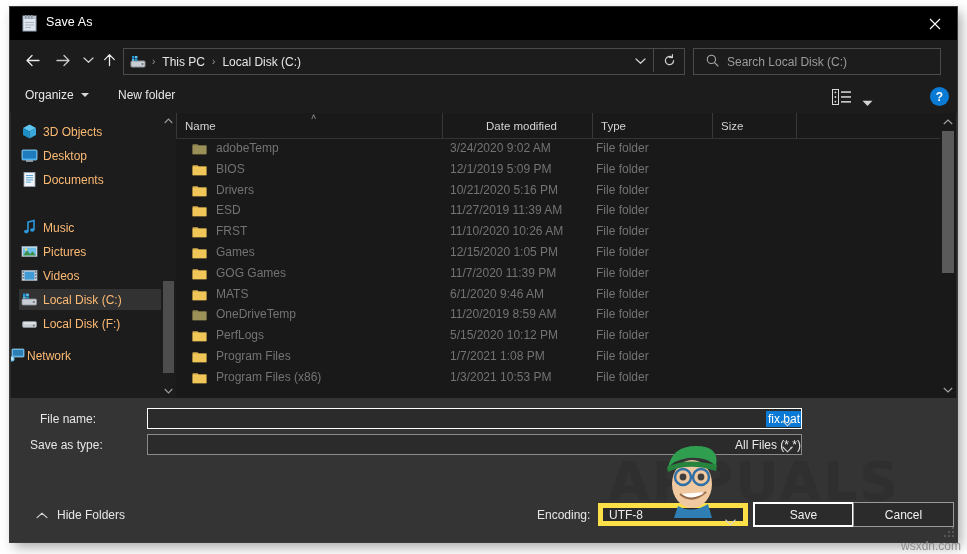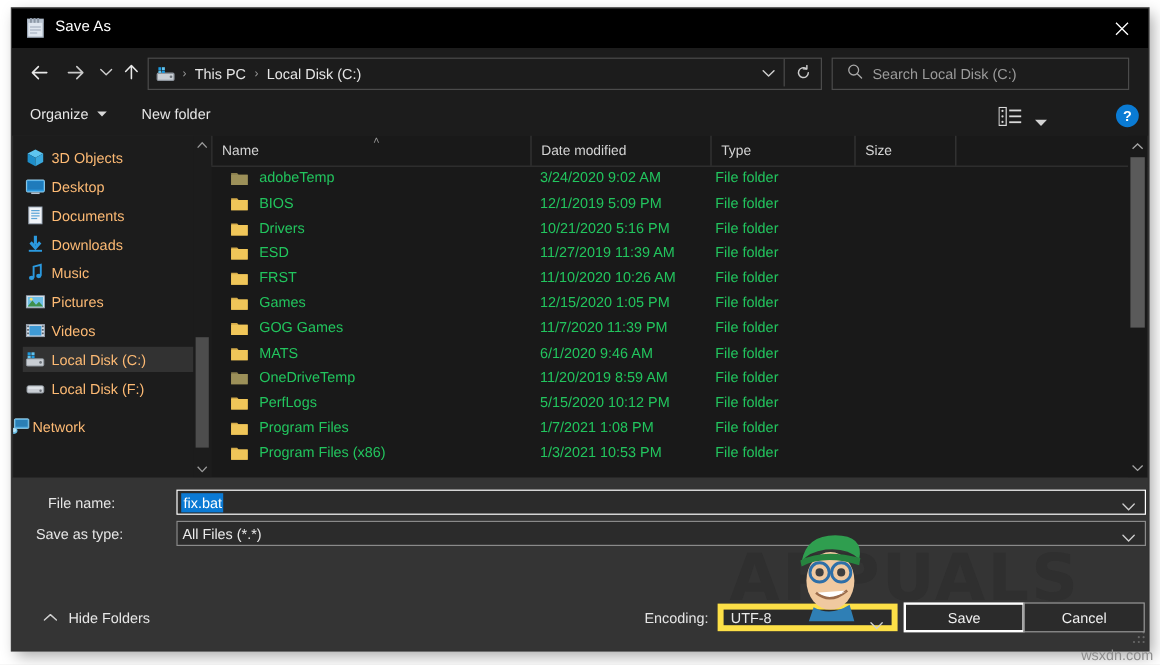--- a/index.html
+++ b/index.html
@@ -143,21 +143,21 @@
   .col-head .col{
     position:absolute;top:0;height:25px;font-size:11.5px;color:#d4d4d4;
     display:flex;align-items:center;padding-left:8px;
     border-left:1px solid #383838;box-sizing:border-box;cursor:default;
   }
   .col-sortmark{
     position:absolute;top:-1px;left:134px;color:#9a9a9a;font-size:9px;
   }
   .rows{position:absolute;left:0;top:25px;width:764px;}
   .frow{
-    position:relative;height:20.8px;font-size:12px;color:#22c55e;cursor:default;
+    position:relative;height:20.8px;font-size:12px;color:#737373;cursor:default;
   }
   .frow .fname{
     position:absolute;left:40px;top:3px;white-space:nowrap;
   }
   .frow .ficon{position:absolute;left:16px;top:4px;width:15px;height:13px;}
   .frow .fdate{position:absolute;left:274px;top:3px;white-space:nowrap;}
   .frow .ftype{position:absolute;left:420px;top:3px;white-space:nowrap;}
   .frow .fsize{position:absolute;left:540px;top:3px;white-space:nowrap;}
 
   .filescroll{
@@ -175,23 +175,23 @@
   .form{
     position:absolute;left:0;top:391px;width:947px;height:144px;background:#343434;
   }
   .flabel{
     position:absolute;font-size:12px;color:#e6e6e6;text-align:left;cursor:default;
   }
   .lbl-filename{left:30px;top:14px;width:100px;}
   .lbl-savetype{left:20px;top:40px;width:110px;}
 
   .fieldbox{
-    position:absolute;left:137px;height:21px;width:808px;
+    position:absolute;left:137px;height:21px;width:655px;
     background:#2b2b2b;box-sizing:border-box;
-    display:flex;align-items:center;
+    display:flex;align-items:center;justify-content:flex-end;
   }
   .fieldbox .val{font-size:12px;color:#e9e9e9;padding-left:4px;}
   .fieldbox .chev{
     position:absolute;right:8px;top:4px;color:#cfcfcf;
   }
   .fn-box{top:10px;border:1px solid #ffffff;}
   .fn-box .sel-text{
     background:#0b7ad4;color:#ffffff;font-size:12px;padding:1px 1px 1px 2px;margin-left:3px;
   }
   .st-box{top:36px;border:1px solid #8a8a8a;}
@@ -388,29 +388,20 @@
           <rect x="3" y="1.5" width="11" height="14" fill="#f0f3f7" stroke="#9aa6b5" stroke-width="0.8"></rect>
           <rect x="5" y="4" width="7" height="1" fill="#5ba5d8"></rect>
           <rect x="5" y="6.2" width="7" height="1" fill="#5ba5d8"></rect>
           <rect x="5" y="8.4" width="7" height="1" fill="#5ba5d8"></rect>
           <rect x="5" y="10.6" width="5" height="1" fill="#5ba5d8"></rect>
         </svg>
       </span>
       <span>Documents</span>
     </div>
 
-    <div class="nav-item" style="top:80px;">
-      <span class="nicon">
-        <svg width="17" height="17" viewBox="0 0 17 17">
-          <path d="M8.5 1.5 V9 M4.5 7 L8.5 11.5 L12.5 7" stroke="#2b99de" stroke-width="2.6" fill="none" stroke-linecap="butt"></path>
-          <rect x="3" y="13.2" width="11" height="1.6" fill="#2b99de"></rect>
-        </svg>
-      </span>
-      <span>Downloads</span>
-    </div>
 
     <div class="nav-item" style="top:104px;">
       <span class="nicon">
         <svg width="17" height="17" viewBox="0 0 17 17">
           <path d="M7 12.5 V3.2 L13 1.6 V10.8" stroke="#2b99de" stroke-width="1.6" fill="none"></path>
           <ellipse cx="5.3" cy="12.6" rx="2.2" ry="1.8" fill="#2b99de"></ellipse>
           <ellipse cx="11.3" cy="11" rx="2.2" ry="1.8" fill="#2b99de"></ellipse>
         </svg>
       </span>
       <span>Music</span>
@@ -495,21 +486,21 @@
       </div>
     </div>
   </div>
 
   <div class="filepane">
     <div class="col-head">
       <div class="col" style="left:0;width:266px;">
         <span>Name</span>
         <span class="col-sortmark">˄</span>
       </div>
-      <div class="col" style="left:266px;width:150px;">
+      <div class="col" style="left:266px;width:150px;justify-content:center;">
         <span>Date modified</span>
       </div>
       <div class="col" style="left:416px;width:120px;">
         <span>Type</span>
       </div>
       <div class="col" style="left:536px;width:84px;">
         <span>Size</span>
       </div>
       <div class="col" style="left:620px;width:1px;padding:0;"></div>
     </div>

